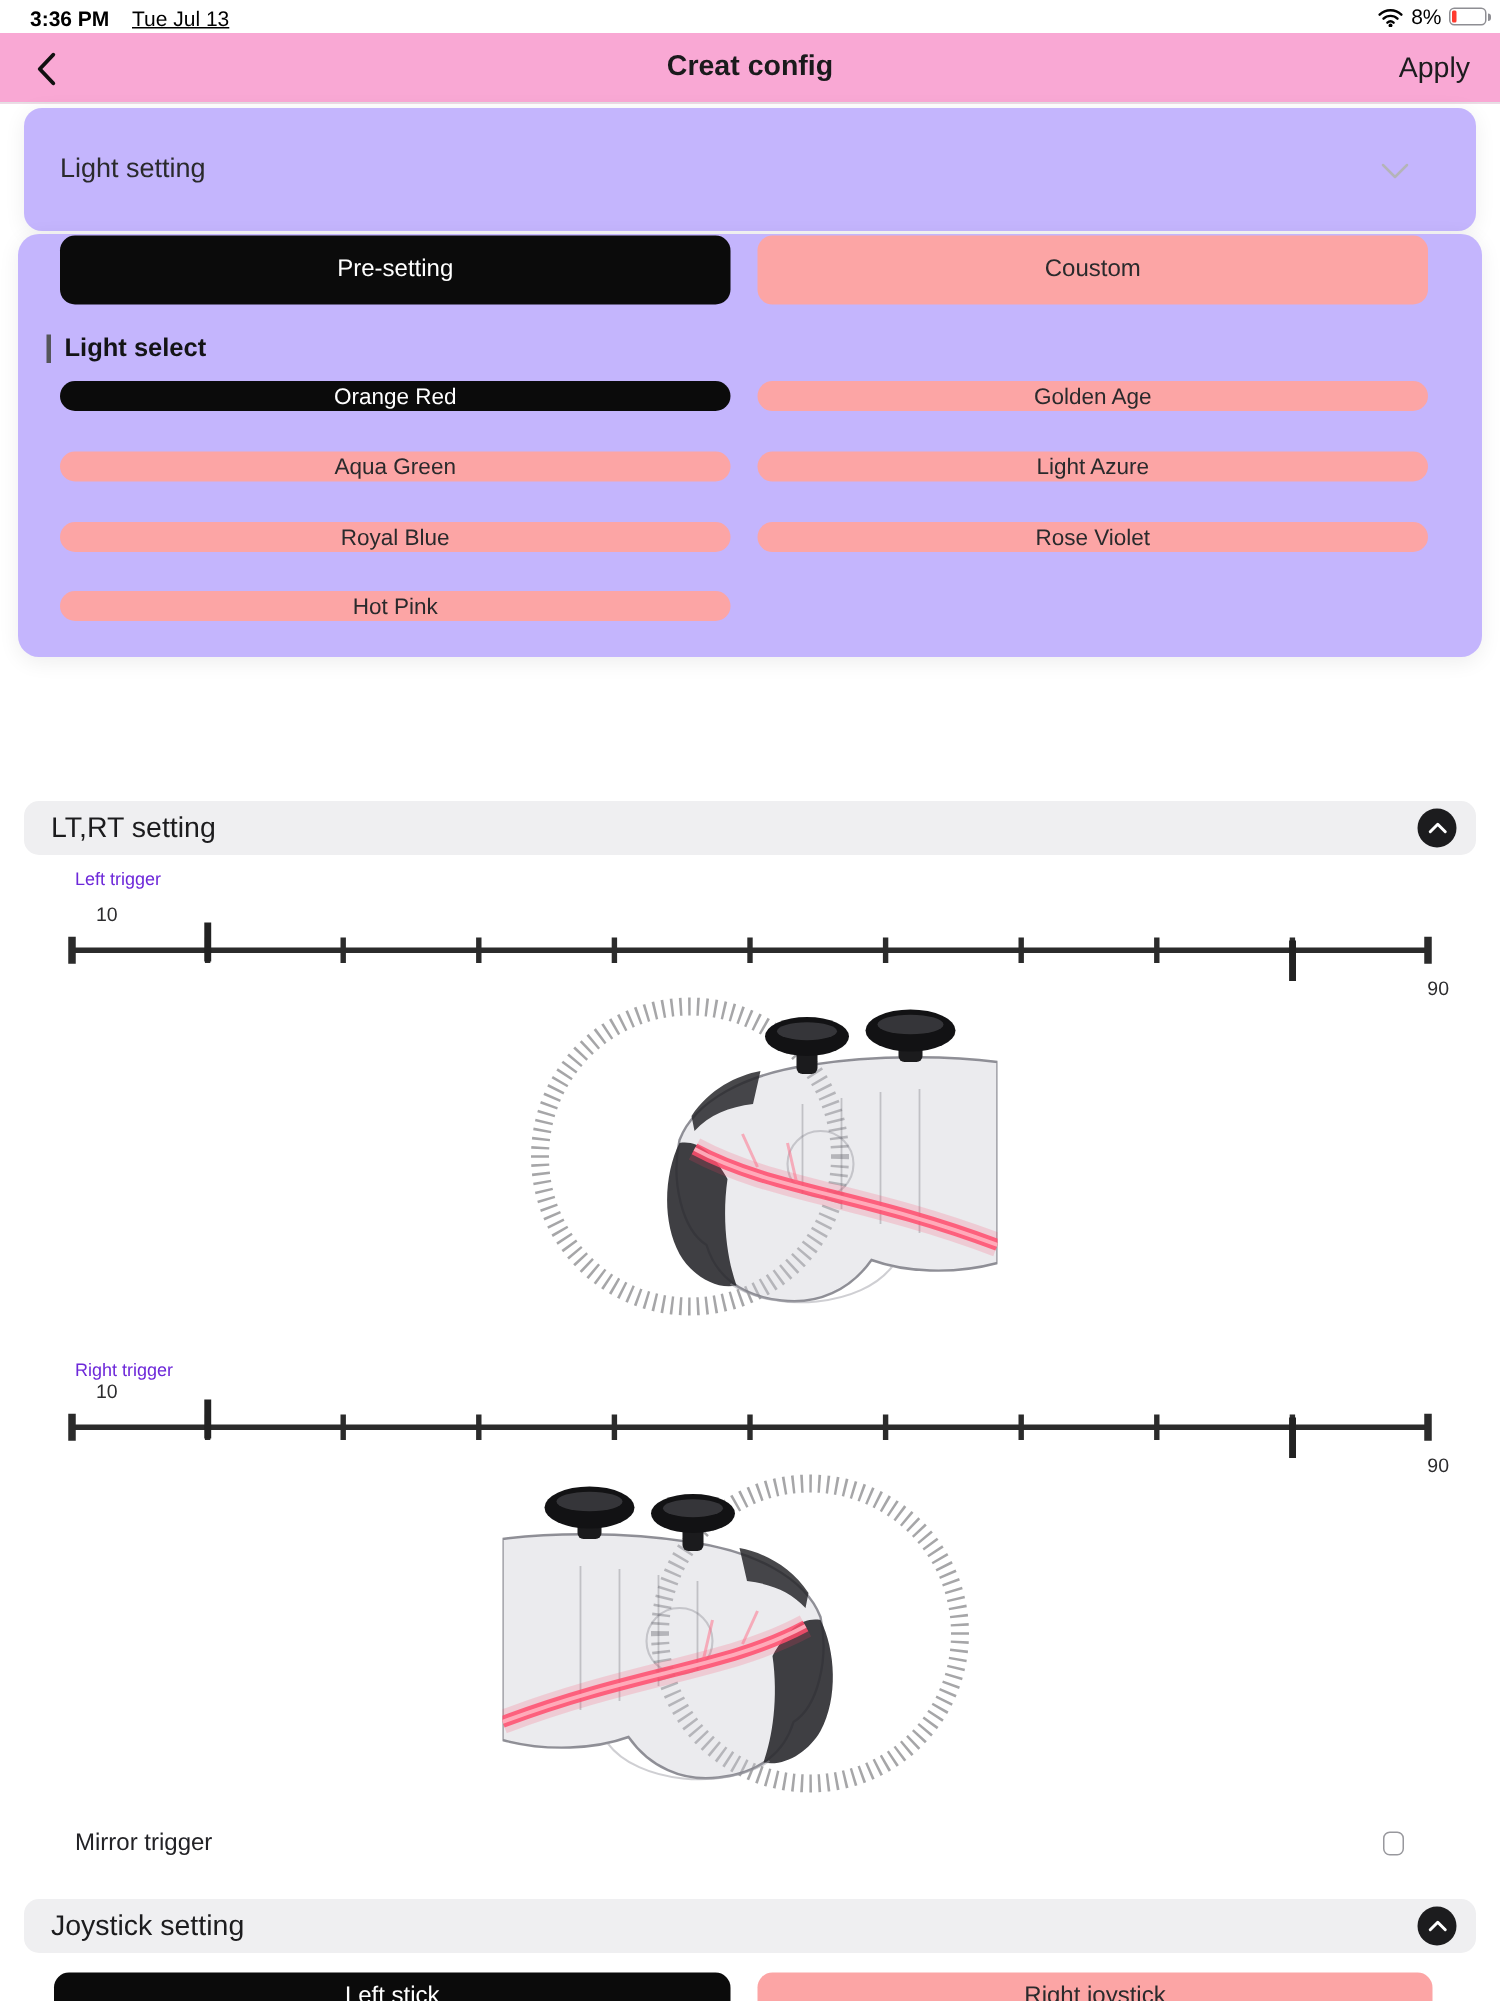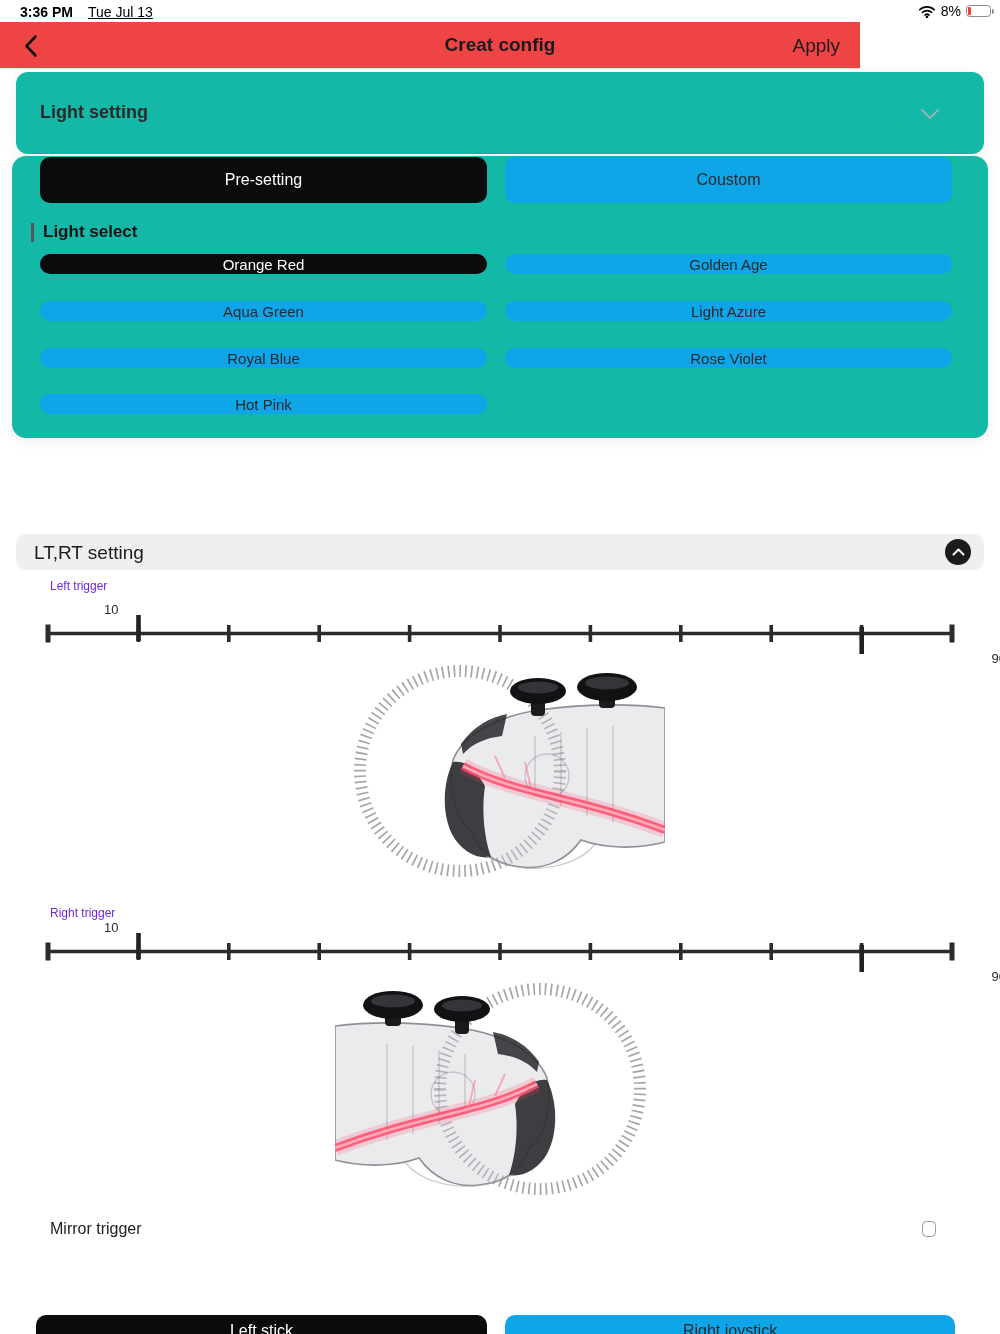--- a/index.html
+++ b/index.html
@@ -10,45 +10,45 @@
   .status-bar { position:absolute; left:0; top:0; width:1000px; height:22px;padding-left:31px; }
   .sb-time { position:absolute; left:20px; top:4px; font-size:14px; font-weight:700; color:#000; }
   .sb-date { position:absolute; left:88px; top:4px; font-size:14px; font-weight:400; color:#000;text-decoration:underline; }
   .sb-right { position:absolute; right:6px; top:3px; display:flex; align-items:center; gap:5px; }
   .sb-batt-pct { font-size:14px; color:#000; }
   .battery { position:relative; width:25px; height:12px; border:1px solid #8e8e93; border-radius:3.5px; }
   .battery .fill { position:absolute; left:1px; top:1px; width:3px; height:8px; background:#ff3b30; border-radius:1px; }
   .battery-tip { width:2px; height:5px; background:#8e8e93; border-radius:0 2px 2px 0; margin-left:-4px; }
 
   
-  .nav { position:absolute; left:0; top:22px; width:860px; height:47px; background:#ef4444; border-bottom:1px solid #e2e2e4; }
+  .nav { position:absolute; left:0; top:22px; width:1000px; height:47px; background:#f9a8d4; border-bottom:1px solid #e2e2e4; }
   .nav-title { position:absolute; left:0; top:12px; width:1000px; text-align:center; font-size:19px; font-weight:700; color:#1a1a1c; }
   .nav-back { position:absolute; left:24px; top:12px; width:30px; height:26px; cursor:pointer; }
   .nav-apply { position:absolute; right:20px; top:13px; font-size:19px; color:#1c1c1e; cursor:pointer; }
 
   
-  .card { position:absolute; background:#14b8a6; border-radius:12px; box-shadow:0 3px 14px rgba(0,0,0,0.07);font-weight:bold; }
+  .card { position:absolute; background:#c4b5fd; border-radius:12px; box-shadow:0 3px 14px rgba(0,0,0,0.07); }
   .card-title { position:absolute; left:24px; font-size:18px; color:#2a2a2c; }
   .chev-down { position:absolute; right:44px; }
   .section-bar { position:absolute; left:16px; width:968px; height:36px; background:#efeff1; border-radius:10px; }
   .section-bar .bar-title { position:absolute; left:18px; top:8px; font-size:19px; color:#1c1c1e; }
   .circle-btn { position:absolute; right:13px; top:5px; width:26px; height:26px; border-radius:50%; background:#1c1c1e; display:flex; align-items:center; justify-content:center; cursor:pointer; }
 
   
   .pill { position:absolute; height:46px; border-radius:10px; display:flex; align-items:center; justify-content:center; font-size:16px; cursor:pointer; }
   .opt { position:absolute; height:20px; border-radius:13px; display:flex; align-items:center; justify-content:center; font-size:15px; cursor:pointer; }
   .sel { background:#0b0b0b; color:#fff; }
-  .unsel { background:#0ea5e9; color:#2a2a2c; }
+  .unsel { background:#fca5a5; color:#2a2a2c; }
 
   .light-select-row { position:absolute; left:31px; top:222px; display:flex; align-items:center; }
   .vbar { width:3px; height:19px; background:#55555a; margin-right:9px; }
   .light-select-label { font-size:17px; font-weight:700; color:#141416; }
 
   .trigger-label { position:absolute; left:50px; font-size:12px; color:#6d28d9; }
-  .slider-minmax { position:absolute; font-size:13px; color:#2c2c2e;margin-left:40px; }
+  .slider-minmax { position:absolute; font-size:13px; color:#2c2c2e; }
   .slider-wrap { position:absolute; left:42px; width:916px; height:44px; cursor:pointer; }
 
   .ctrl-img { position:absolute; left:335px; width:330px; height:224px; }
 
   .mirror-row-label { position:absolute; left:50px; top:1220px; font-size:16px; color:#222226; }
   .checkbox { position:absolute; left:922px; top:1221px; width:14px; height:16px; border:1.6px solid #98989d; border-radius:4.5px; background:#fff; cursor:pointer; }
 </style>
 </head>
 <body>
 
@@ -205,20 +205,28 @@
   </div>
   <div class="slider-minmax" style="left:944px; top:969px; width:22px; text-align:right;">90</div>
 
   <svg class="ctrl-img" style="top:982px;" viewBox="0 0 330 224">
     <use href="#ctrl-art" transform="translate(330,0) scale(-1,1)"></use>
   </svg>
 
   <div class="mirror-row-label">Mirror trigger</div>
   <div class="checkbox"></div>
 
+  <div class="section-bar" style="top:1266px;">
+    <span class="bar-title">Joystick setting</span>
+    <div class="circle-btn">
+      <svg width="13" height="8" viewBox="0 0 13 8">
+        <polyline points="1.5 6.5 6.5 1.5 11.5 6.5" fill="none" stroke="#fff" stroke-width="2" stroke-linecap="round" stroke-linejoin="round"></polyline>
+      </svg>
+    </div>
+  </div>
 
   <div class="pill sel" style="left:36px; top:1315px; width:451px;">
       <span style="margin-top:-14px;">Left stick</span>
     </div>
   <div class="pill unsel" style="left:505px; top:1315px; width:450px;">
       <span style="margin-top:-14px;">Right joystick</span>
     </div>
 
 </div>
 

